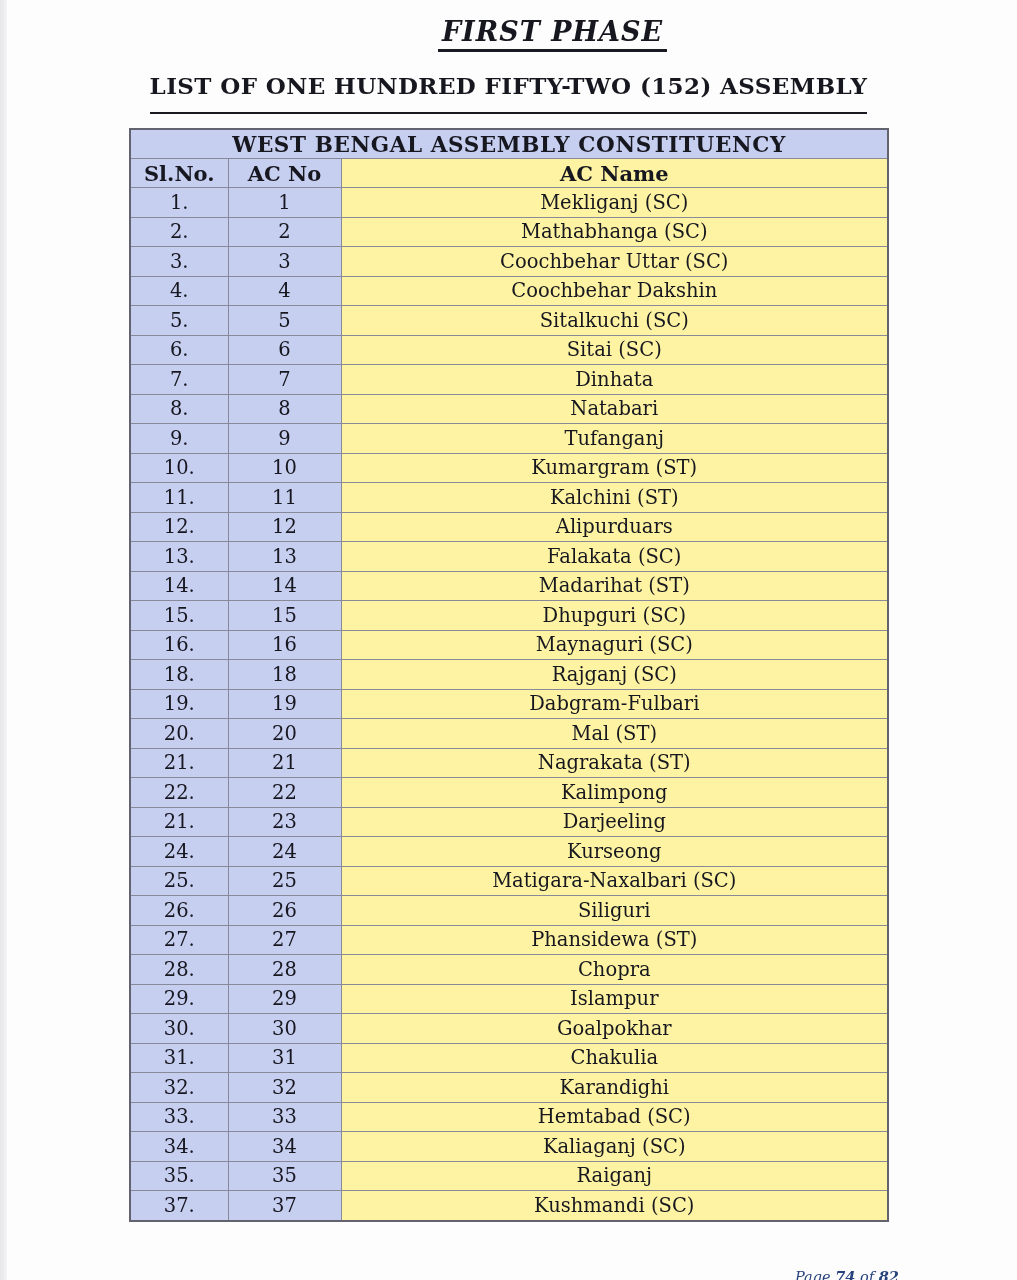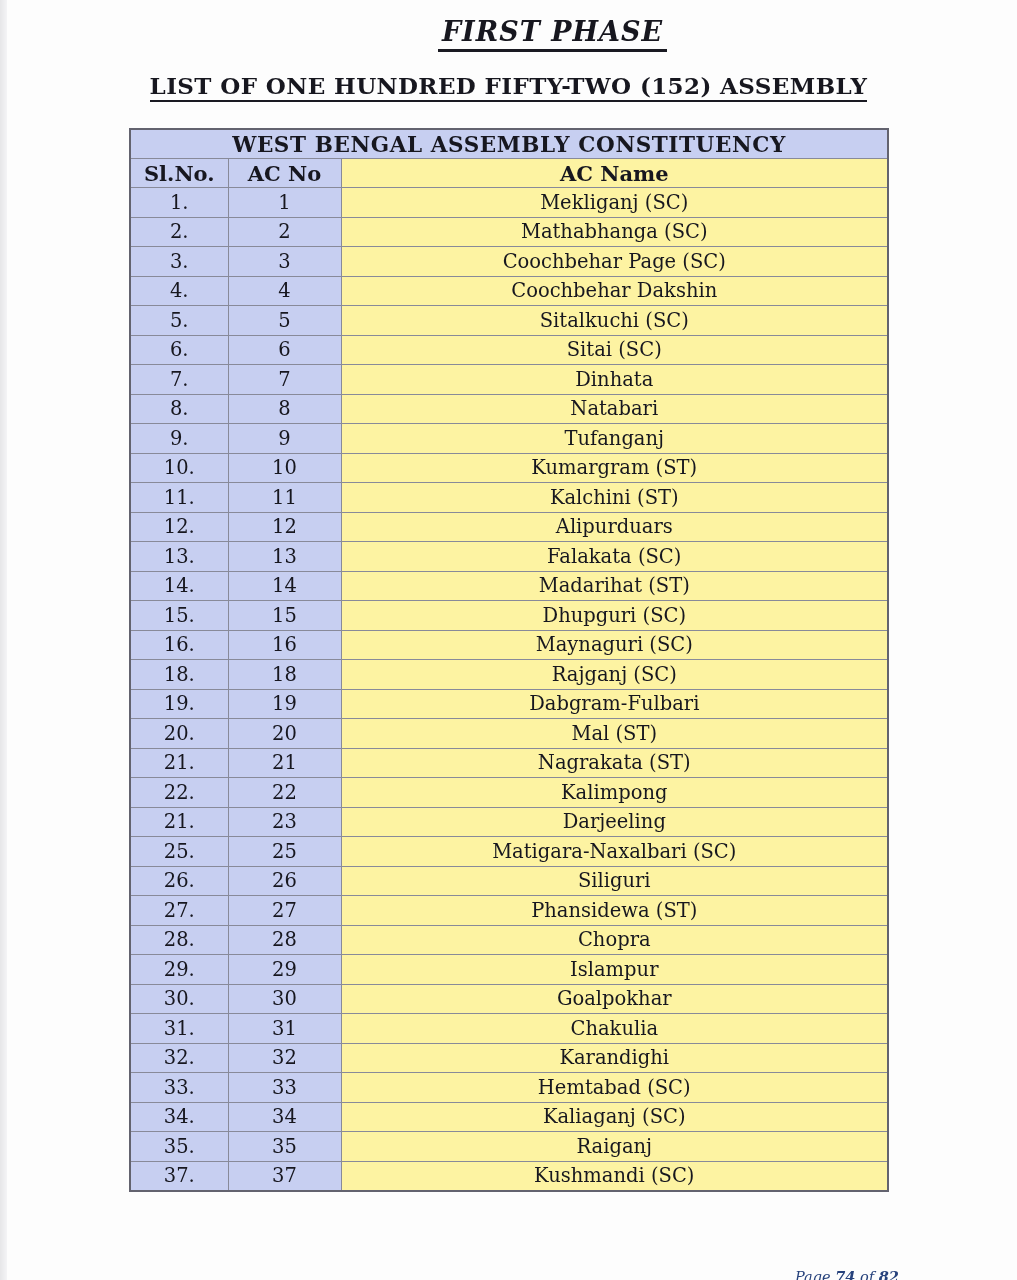--- a/index.html
+++ b/index.html
@@ -50,21 +50,21 @@
     width: 100%;
     text-align: center;
     font-size: 23px;
     font-weight: bold;
     line-height: 28px;
     letter-spacing: 0.4px;
   }
   .main-heading .hline {
     display: inline-block;
     border-bottom: 2.5px solid #1a1a22;
-    padding-bottom: 0px;
+    padding-bottom: 12px;
   }
   table.ac-table {
     position: absolute;
     left: 129px;
     top: 128px;
     width: 758px;
     border-collapse: collapse;
     table-layout: fixed;
     border: 2px solid #63636f;
   }
@@ -148,21 +148,21 @@
 
   <tr class="data-row">
     <td class="bg-blue">2.</td>
     <td class="bg-blue">2</td>
     <td class="bg-yellow">Mathabhanga (SC)</td>
   </tr>
 
   <tr class="data-row">
     <td class="bg-blue">3.</td>
     <td class="bg-blue">3</td>
-    <td class="bg-yellow">Coochbehar Page (SC)</td>
+    <td class="bg-yellow">Coochbehar Uttar (SC)</td>
   </tr>
 
   <tr class="data-row">
     <td class="bg-blue">4.</td>
     <td class="bg-blue">4</td>
     <td class="bg-yellow">Coochbehar Dakshin</td>
   </tr>
 
   <tr class="data-row">
     <td class="bg-blue">5.</td>
@@ -266,20 +266,25 @@
     <td class="bg-blue">22</td>
     <td class="bg-yellow">Kalimpong</td>
   </tr>
 
   <tr class="data-row">
     <td class="bg-blue">21.</td>
     <td class="bg-blue">23</td>
     <td class="bg-yellow">Darjeeling</td>
   </tr>
 
+  <tr class="data-row">
+    <td class="bg-blue">24.</td>
+    <td class="bg-blue">24</td>
+    <td class="bg-yellow">Kurseong</td>
+  </tr>
 
   <tr class="data-row">
     <td class="bg-blue">25.</td>
     <td class="bg-blue">25</td>
     <td class="bg-yellow">Matigara-Naxalbari (SC)</td>
   </tr>
 
   <tr class="data-row">
     <td class="bg-blue">26.</td>
     <td class="bg-blue">26</td>

